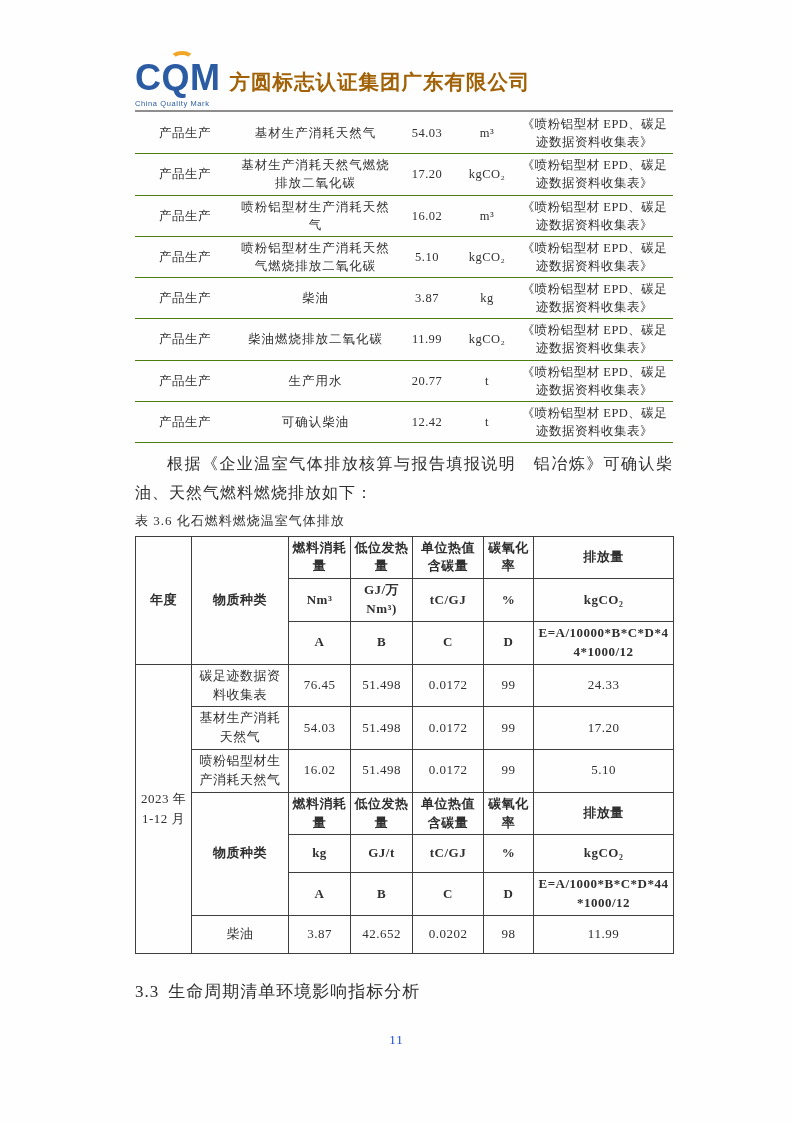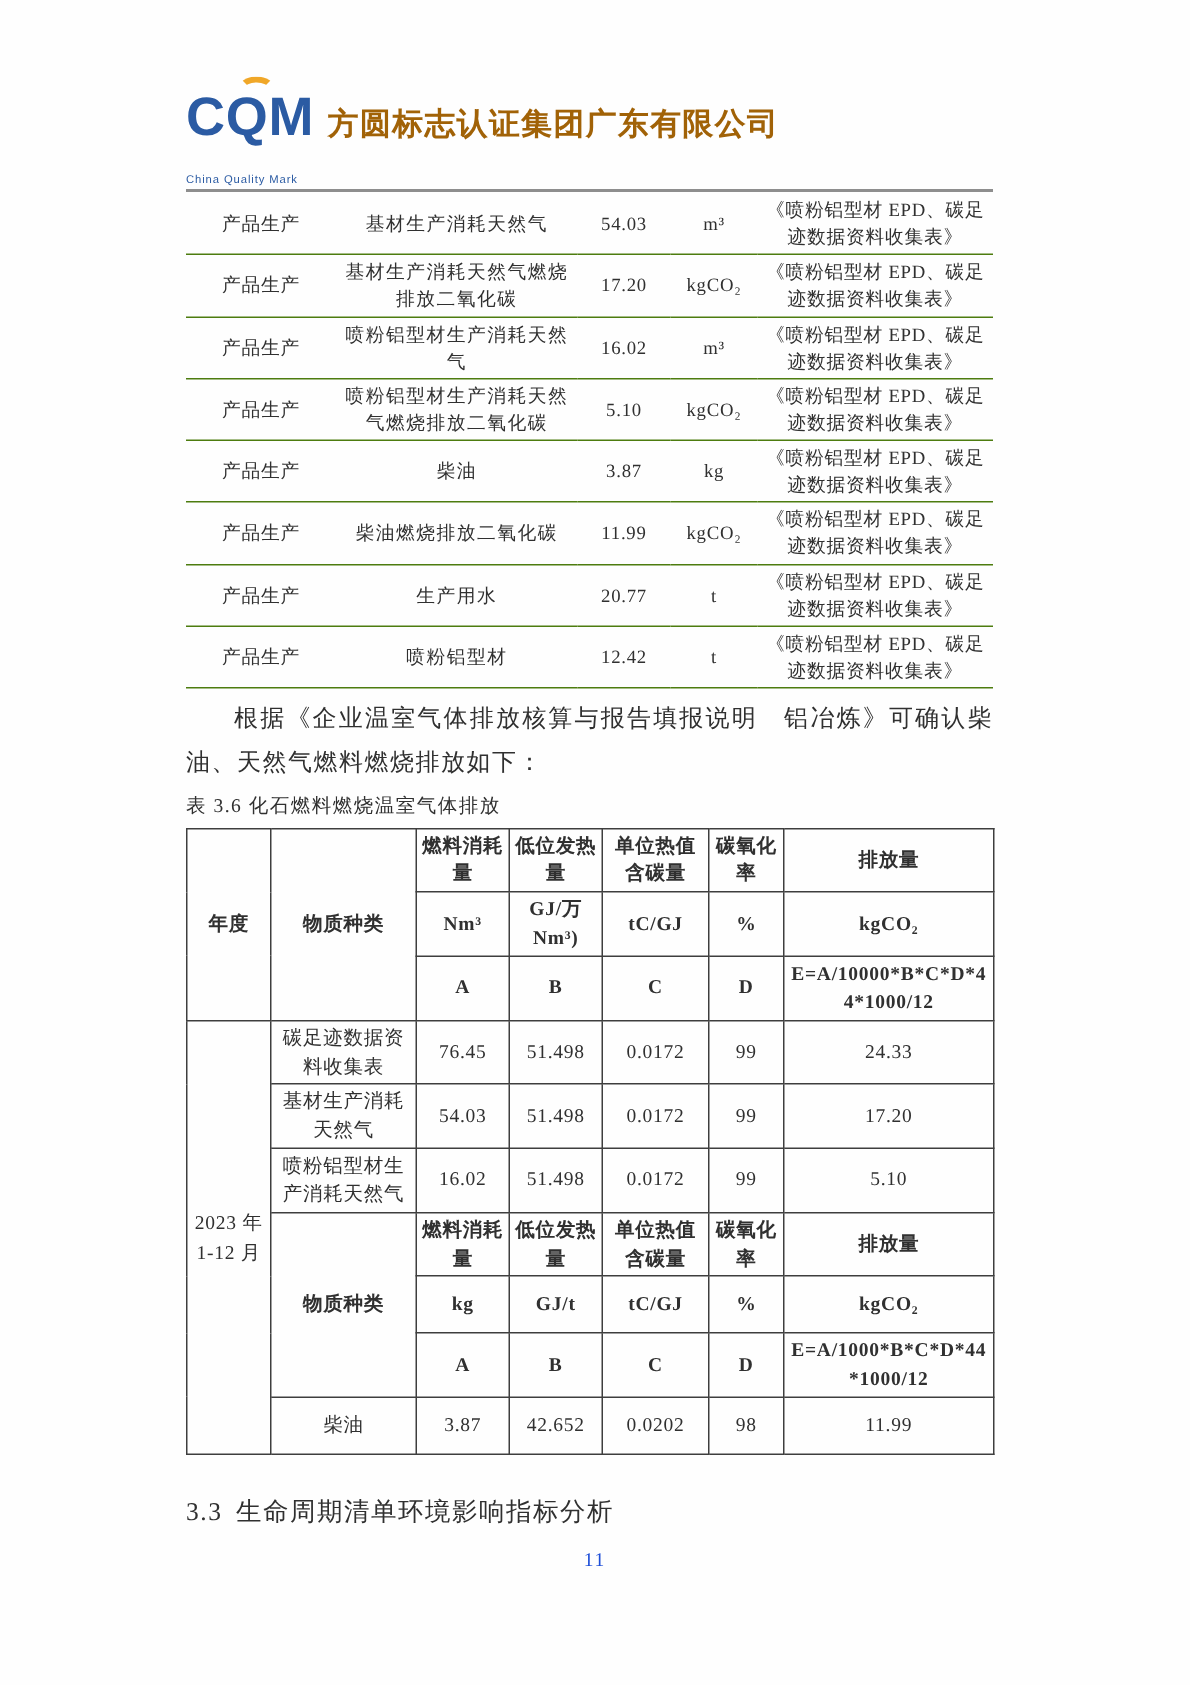--- a/index.html
+++ b/index.html
@@ -2,39 +2,39 @@
 <html><head>
 <meta charset="utf-8">
 <style>
   html,body{margin:0;padding:0;}
   body{
     width:793px;height:1123px;background:#fefefe;overflow:hidden;
     font-family:"Liberation Serif","DejaVu Serif",serif;
     color:#303030;
   }
   .page{position:relative;width:793px;height:1123px;}
-  .content{position:absolute;left:124px;top:60px;width:538px;}
+  .content{position:absolute;left:135px;top:60px;width:538px;}
 
   
   .header{display:flex;align-items:flex-start;}
   .logo{display:flex;flex-direction:column;}
   .cqm-wrap{position:relative;display:inline-block;}
   .cqm{
     font-family:"Liberation Sans","DejaVu Sans",sans-serif;
     font-weight:bold;font-size:36px;line-height:1;color:#2b5ba3;letter-spacing:0.5px;
   }
   .arc{
     position:absolute;left:35px;top:-9px;width:24px;height:16px;
     border:4px solid #f0a728;border-bottom-color:transparent;
     border-left-color:transparent;border-right-color:transparent;
     border-radius:50%;box-sizing:border-box;
   }
   .tagline{
     font-family:"Liberation Sans","DejaVu Sans",sans-serif;
-    font-size:7.5px;color:#2b5ba3;letter-spacing:0.6px;margin-top:19px;
+    font-size:7.5px;color:#2b5ba3;letter-spacing:0.6px;margin-top:3px;
   }
   .company{
     font-family:"Liberation Sans","DejaVu Sans",sans-serif;
     font-weight:bold;font-size:20.5px;color:#a16207;
     margin-left:9px;margin-top:8px;letter-spacing:1px;
   }
   .rule{border-top:2px solid #8e8e8e;margin-top:2px;}
 
   
   table{border-collapse:collapse;}
@@ -145,21 +145,21 @@
         </tr>
         <tr>
           <td>产品生产</td>
           <td class="c-item">生产用水</td>
           <td>20.77</td>
           <td>t</td>
           <td>《喷粉铝型材 EPD、碳足迹数据资料收集表》</td>
         </tr>
         <tr>
           <td>产品生产</td>
-          <td class="c-item">喷粉铝型材</td>
+          <td class="c-item">可确认柴油</td>
           <td>12.42</td>
           <td>t</td>
           <td>《喷粉铝型材 EPD、碳足迹数据资料收集表》</td>
         </tr>
       </tbody>
     </table>
 
     <p class="para">根据《企业温室气体排放核算与报告填报说明　铝冶炼》可确认柴油、天然气燃料燃烧排放如下：</p>
 
     <div class="caption">表 3.6 化石燃料燃烧温室气体排放</div>

